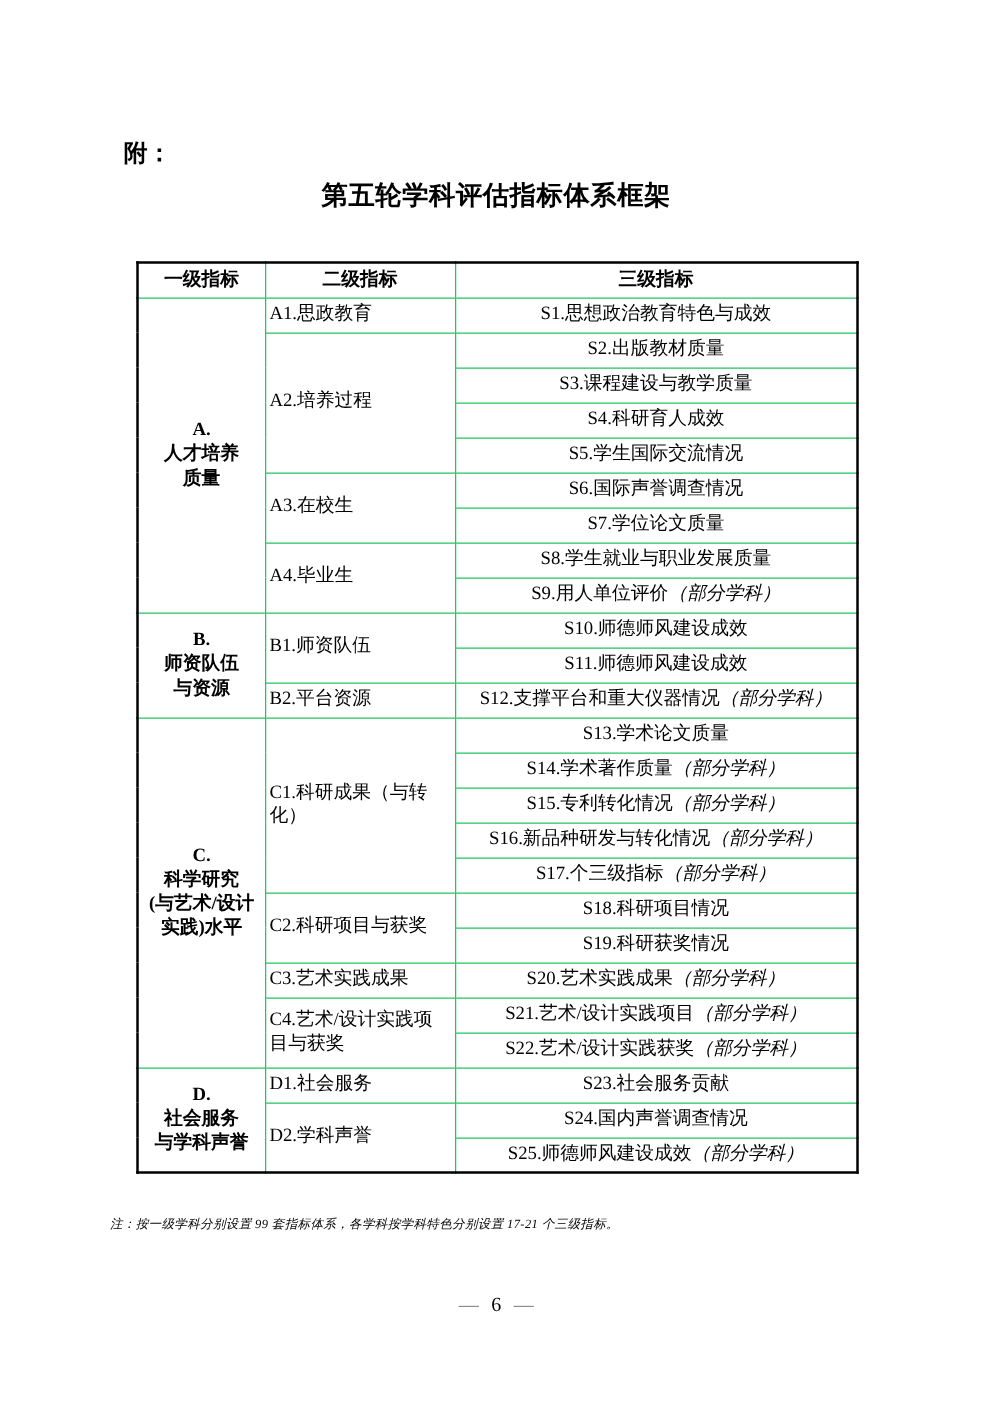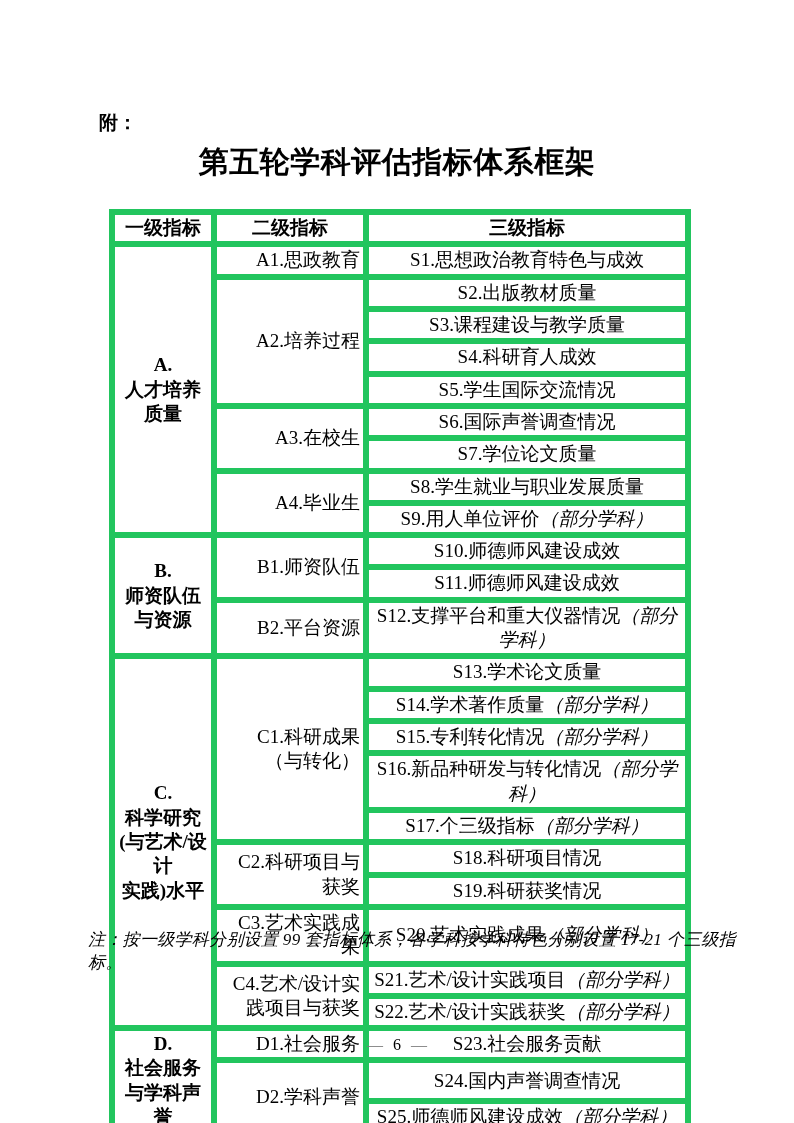--- a/index.html
+++ b/index.html
@@ -11,55 +11,55 @@
     color:#000;
     overflow:hidden;
   }
   .attach-label {
     position:absolute; top:110px; left:99px;
     font-size:19px; font-weight:bold;
   }
   .doc-title {
     position:absolute; top:142px; left:0; width:100%;
     text-align:center;
-    font-size:30px; font-weight:bold;
+    font-size:21px; font-weight:bold;
     letter-spacing:0.5px;
   }
   table.frame {
     position:absolute; top:209px; left:109px;
     border-collapse:collapse;
     table-layout:fixed;
     border:2px solid #000;
   }
   col.c1 { width:102px; }
   col.c2 { width:152px; }
   col.c3 { width:322px; }
   table.frame th, table.frame td {
-    border:6px solid #22c55e;
-    font-size:19px;
+    border:1px solid #22c55e;
+    font-size:15px;
     line-height:1.28;
     vertical-align:middle;
     padding:1px 3px;
   }
   table.frame tr { height:28px; }
   tr.head-row { height:28px; }
   th {
     font-weight:bold; text-align:center; font-size:15px;
   }
   td.l1 {
     font-weight:bold; text-align:center;
     white-space:pre-line;
     padding:2px 2px;
   }
-  td.l2 { text-align:right; padding:2px 6px; }
+  td.l2 { text-align:left; padding:2px 6px; }
   td.l3 { text-align:center; padding-left:9px; padding-right:4px; }
   .part-note { font-style:italic; }
   .foot-note {
-    position:absolute; top:928px; left:88px; width:648px;
-    font-size:17px; font-style:italic;
+    position:absolute; top:972px; left:88px; width:648px;
+    font-size:10px; font-style:italic;
     letter-spacing:0.3px;
   }
   .pageno {
     position:absolute; top:1036px; left:0; width:100%;
     text-align:center; font-size:16px;
   }
   .pageno .dash { color:#7a7a7a; padding:0 10px; }
 </style>
 </head>
 <body>

